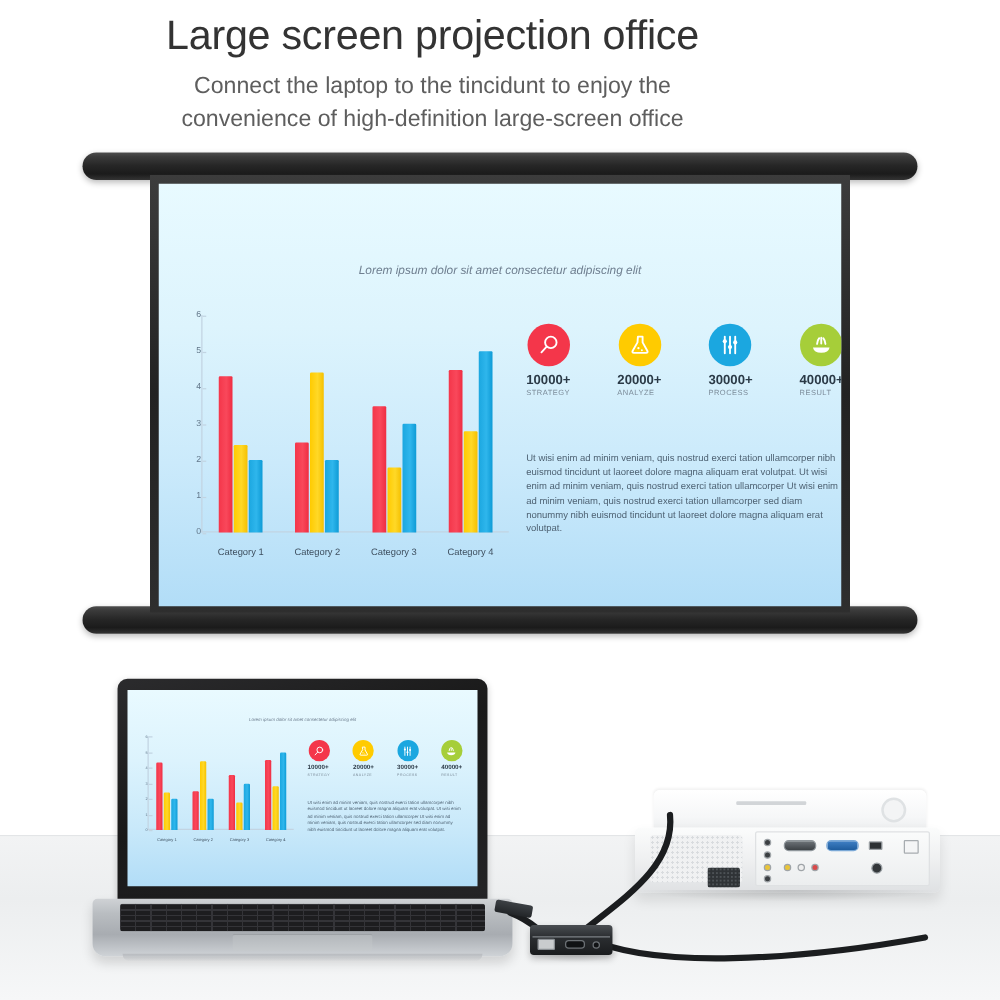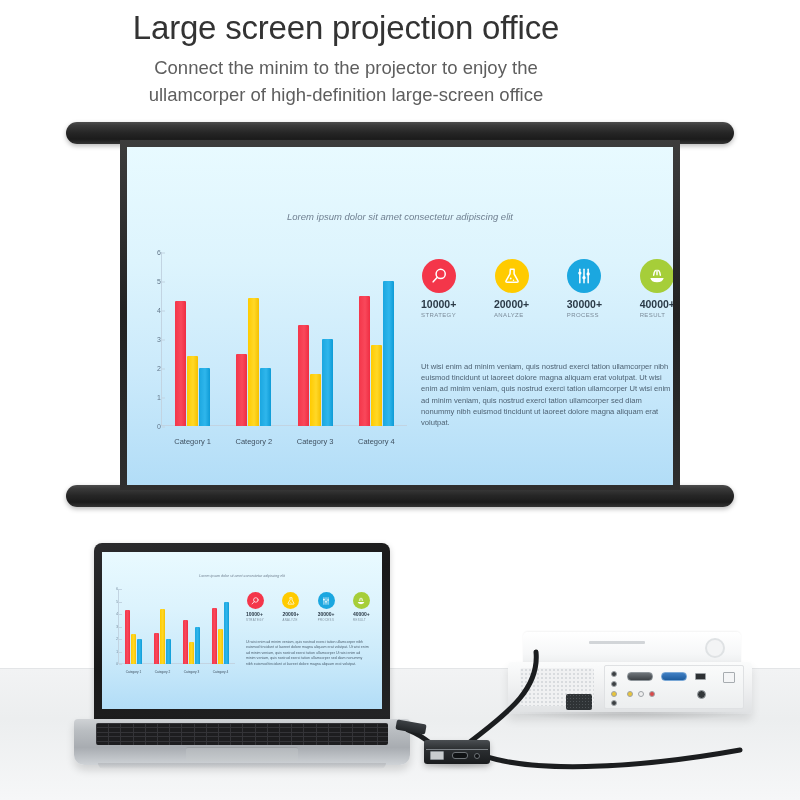--- a/index.html
+++ b/index.html
@@ -264,22 +264,22 @@
 <body>
 
 <div id="scene-backdrop">
   <div id="wall-surface"></div>
   <div id="desk-surface"></div>
 </div>
 
 <div id="header-block">
   <div id="page-title">Large screen projection office</div>
   <div id="page-subtitle">
-    <span class="subtitle-line">Connect the minim to the projector to enjoy the</span>
-    <span class="subtitle-line">ullamcorper of high-definition large-screen office</span>
+    <span class="subtitle-line">Connect the laptop to the tincidunt to enjoy the</span>
+    <span class="subtitle-line">convenience of high-definition large-screen office</span>
   </div>
 </div>
 
 <div id="projection-screen">
   <div class="screen-rod" id="screen-rod-top"></div>
   <div class="screen-rod" id="screen-rod-bottom"></div>
 
   <div id="screen-frame">
     <div id="screen-canvas">
 

